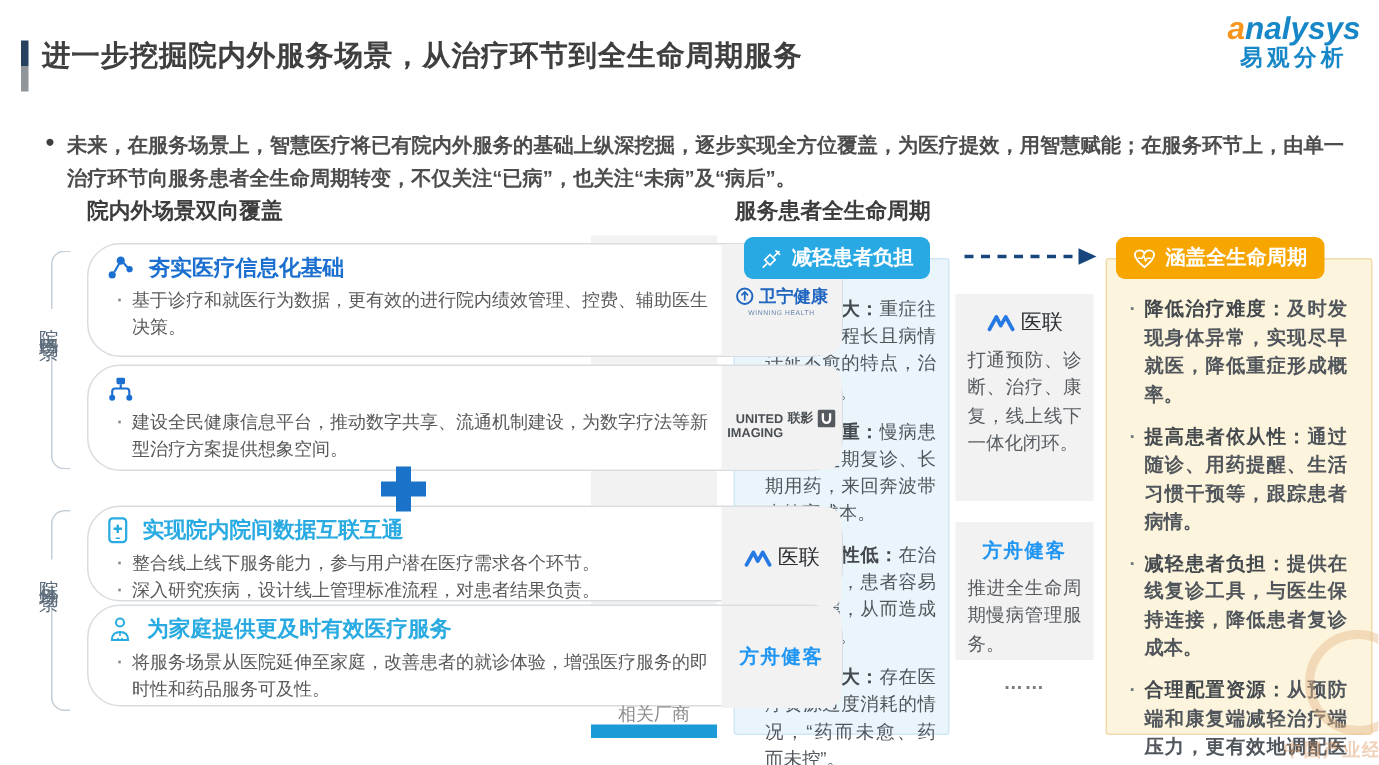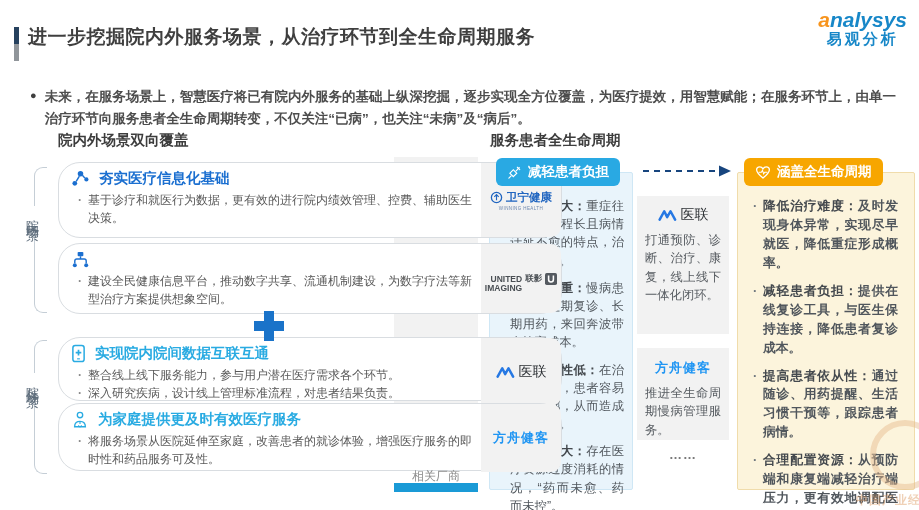--- a/index.html
+++ b/index.html
@@ -266,22 +266,22 @@
   </div>
   <div class="mid-block" style="top:348px;height:92px;">
     <div style="text-align:center;"><span class="fz-name">方舟健客</span></div>
     <div class="desc">推进全生命周期慢病管理服务。</div>
   </div>
   <div class="mid-ellipsis">……</div>
 
   <div class="colbox col-after">
     <ul>
       <li><b>降低治疗难度：</b><span>及时发现身体异常，实现尽早就医，降低重症形成概率。</span></li>
+      <li><b>提高患者依从性：</b><span>通过随诊、用药提醒、生活习惯干预等，跟踪患者病情。</span></li>
       <li><b>减轻患者负担：</b><span>提供在线复诊工具，与医生保持连接，降低患者复诊成本。</span></li>
-      <li><b>提高患者依从性：</b><span>通过随诊、用药提醒、生活习惯干预等，跟踪患者病情。</span></li>
       <li><b>合理配置资源：</b><span>从预防端和康复端减轻治疗端压力，更有效地调配医疗资源。</span></li>
     </ul>
   </div>
   <div class="badge badge-orange">
     <svg width="16" height="15" viewBox="0 0 20 18">
       <path d="M10 16 C4.5 11.5 2 8.3 2 5.6 C2 3.6 3.8 2 6 2 C7.8 2 9.2 3 10 4.4 C10.8 3 12.2 2 14 2 C16.2 2 18 3.6 18 5.6 C18 8.3 15.5 11.5 10 16 Z" fill="none" stroke="#fff" stroke-width="1.6"></path>
       <polyline points="4.5,8.6 8,8.6 9.3,6.2 10.8,10.6 12.2,8.6 15.5,8.6" fill="none" stroke="#fff" stroke-width="1.3"></polyline>
     </svg>
     <span>涵盖全生命周期</span>
   </div>

